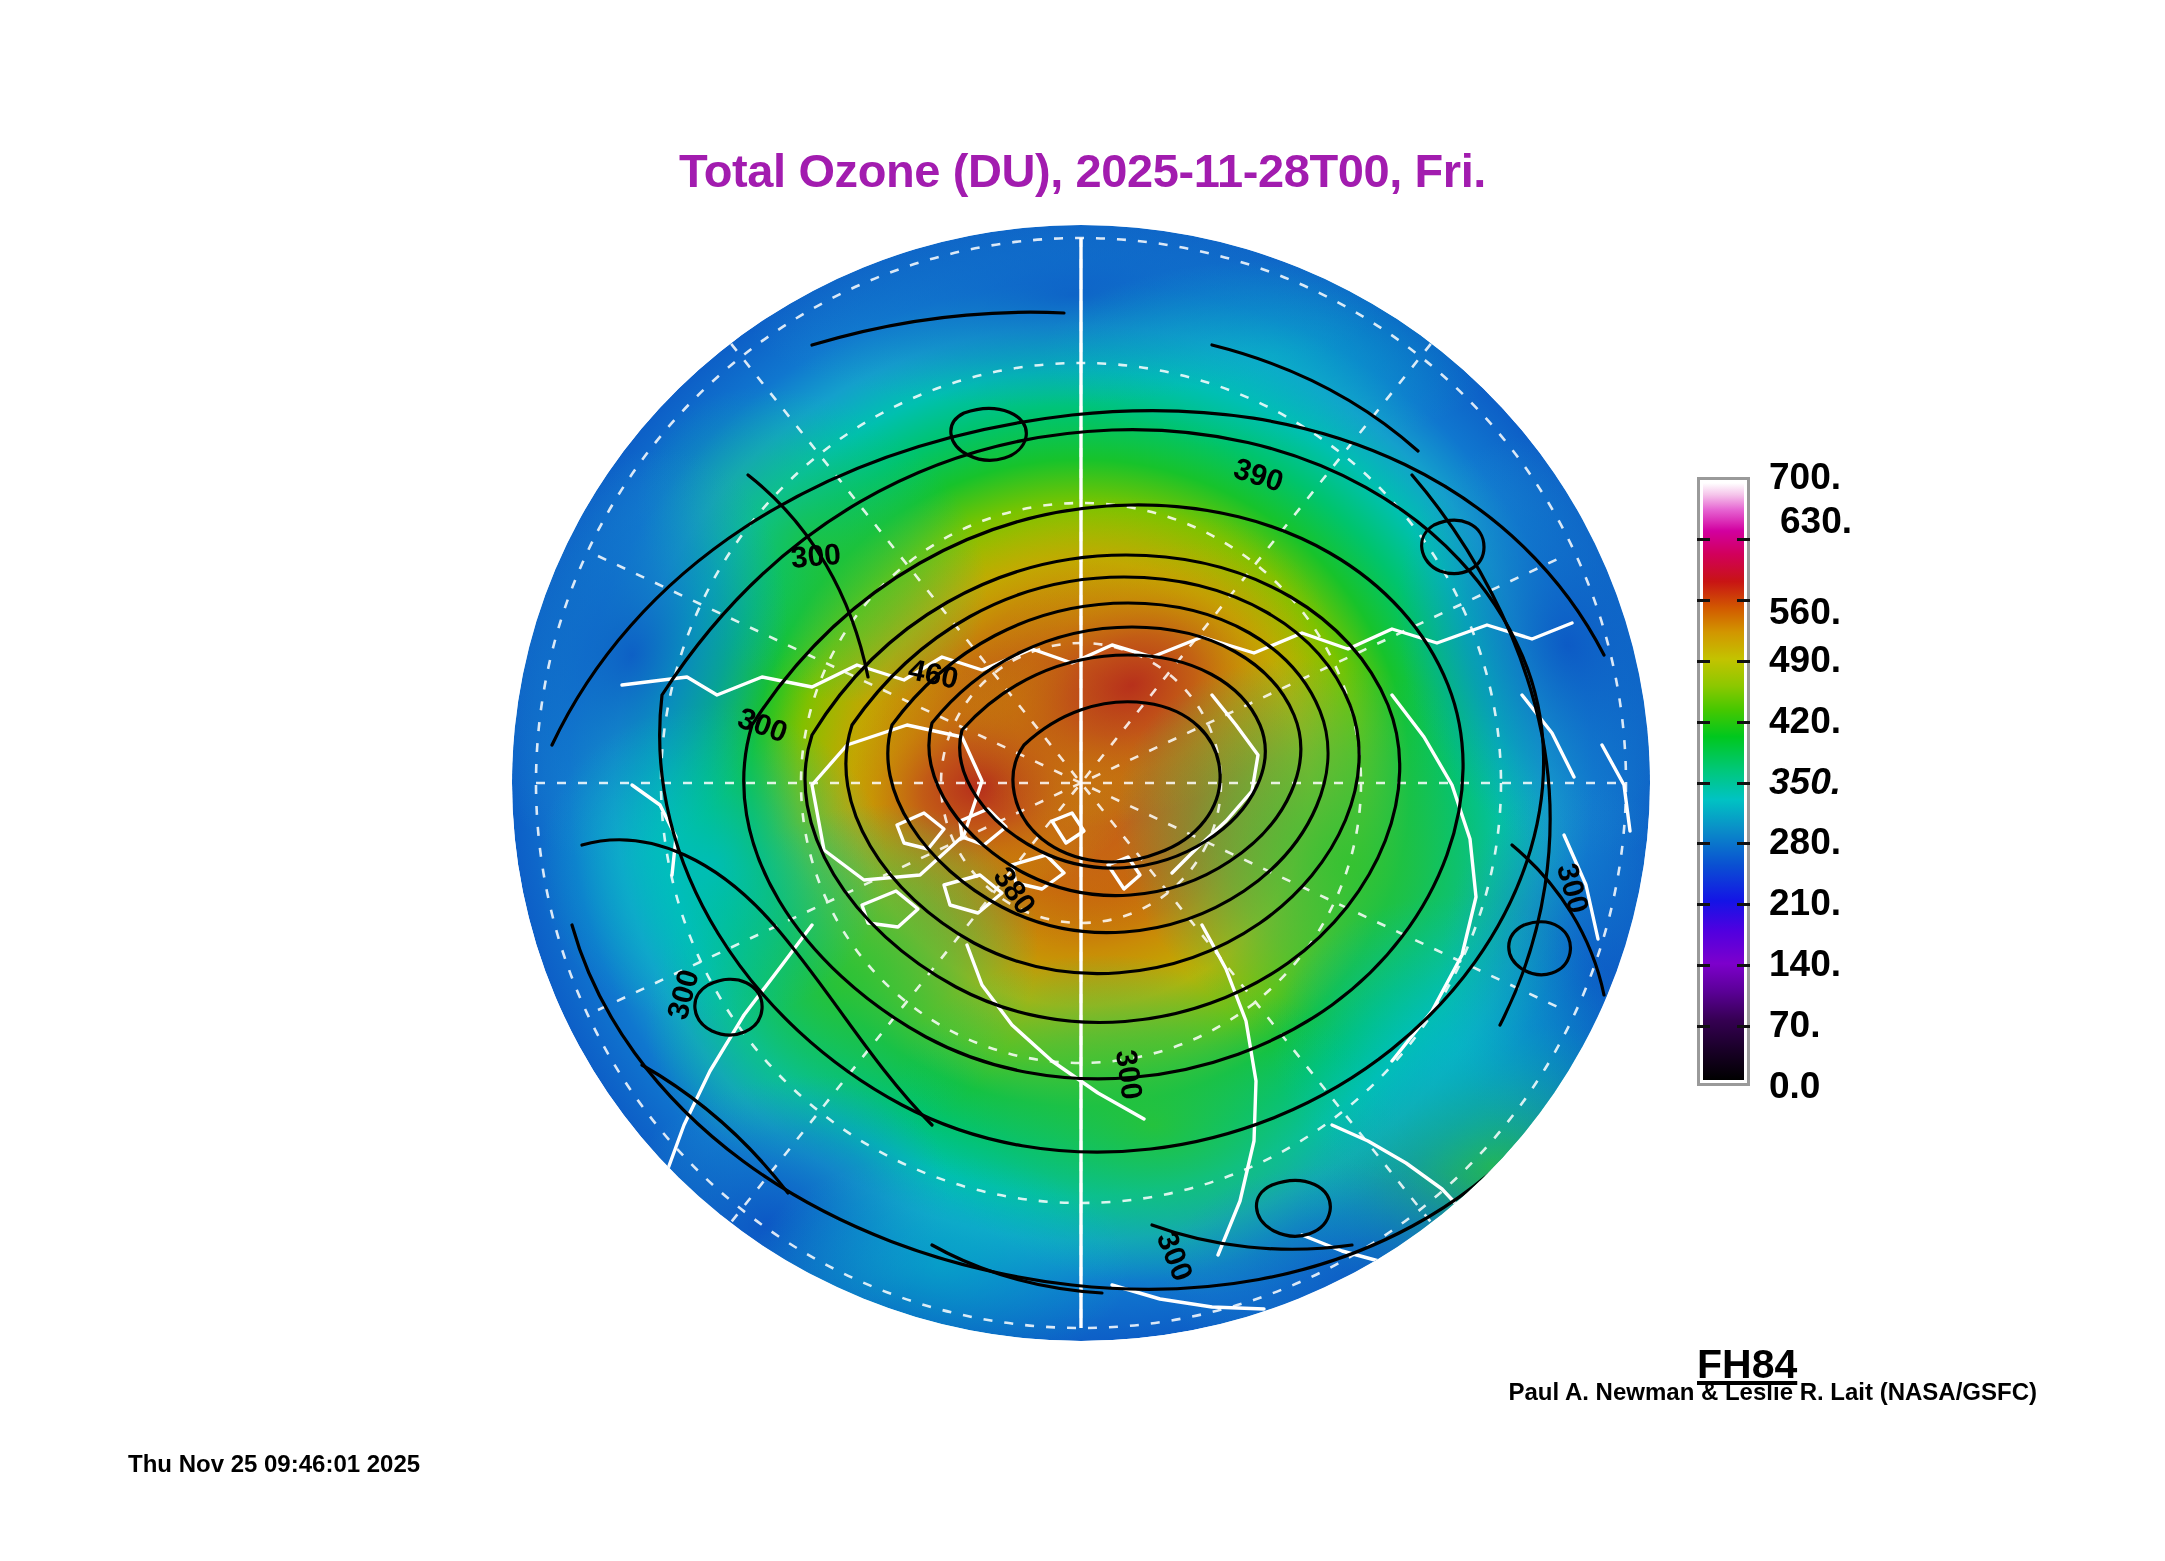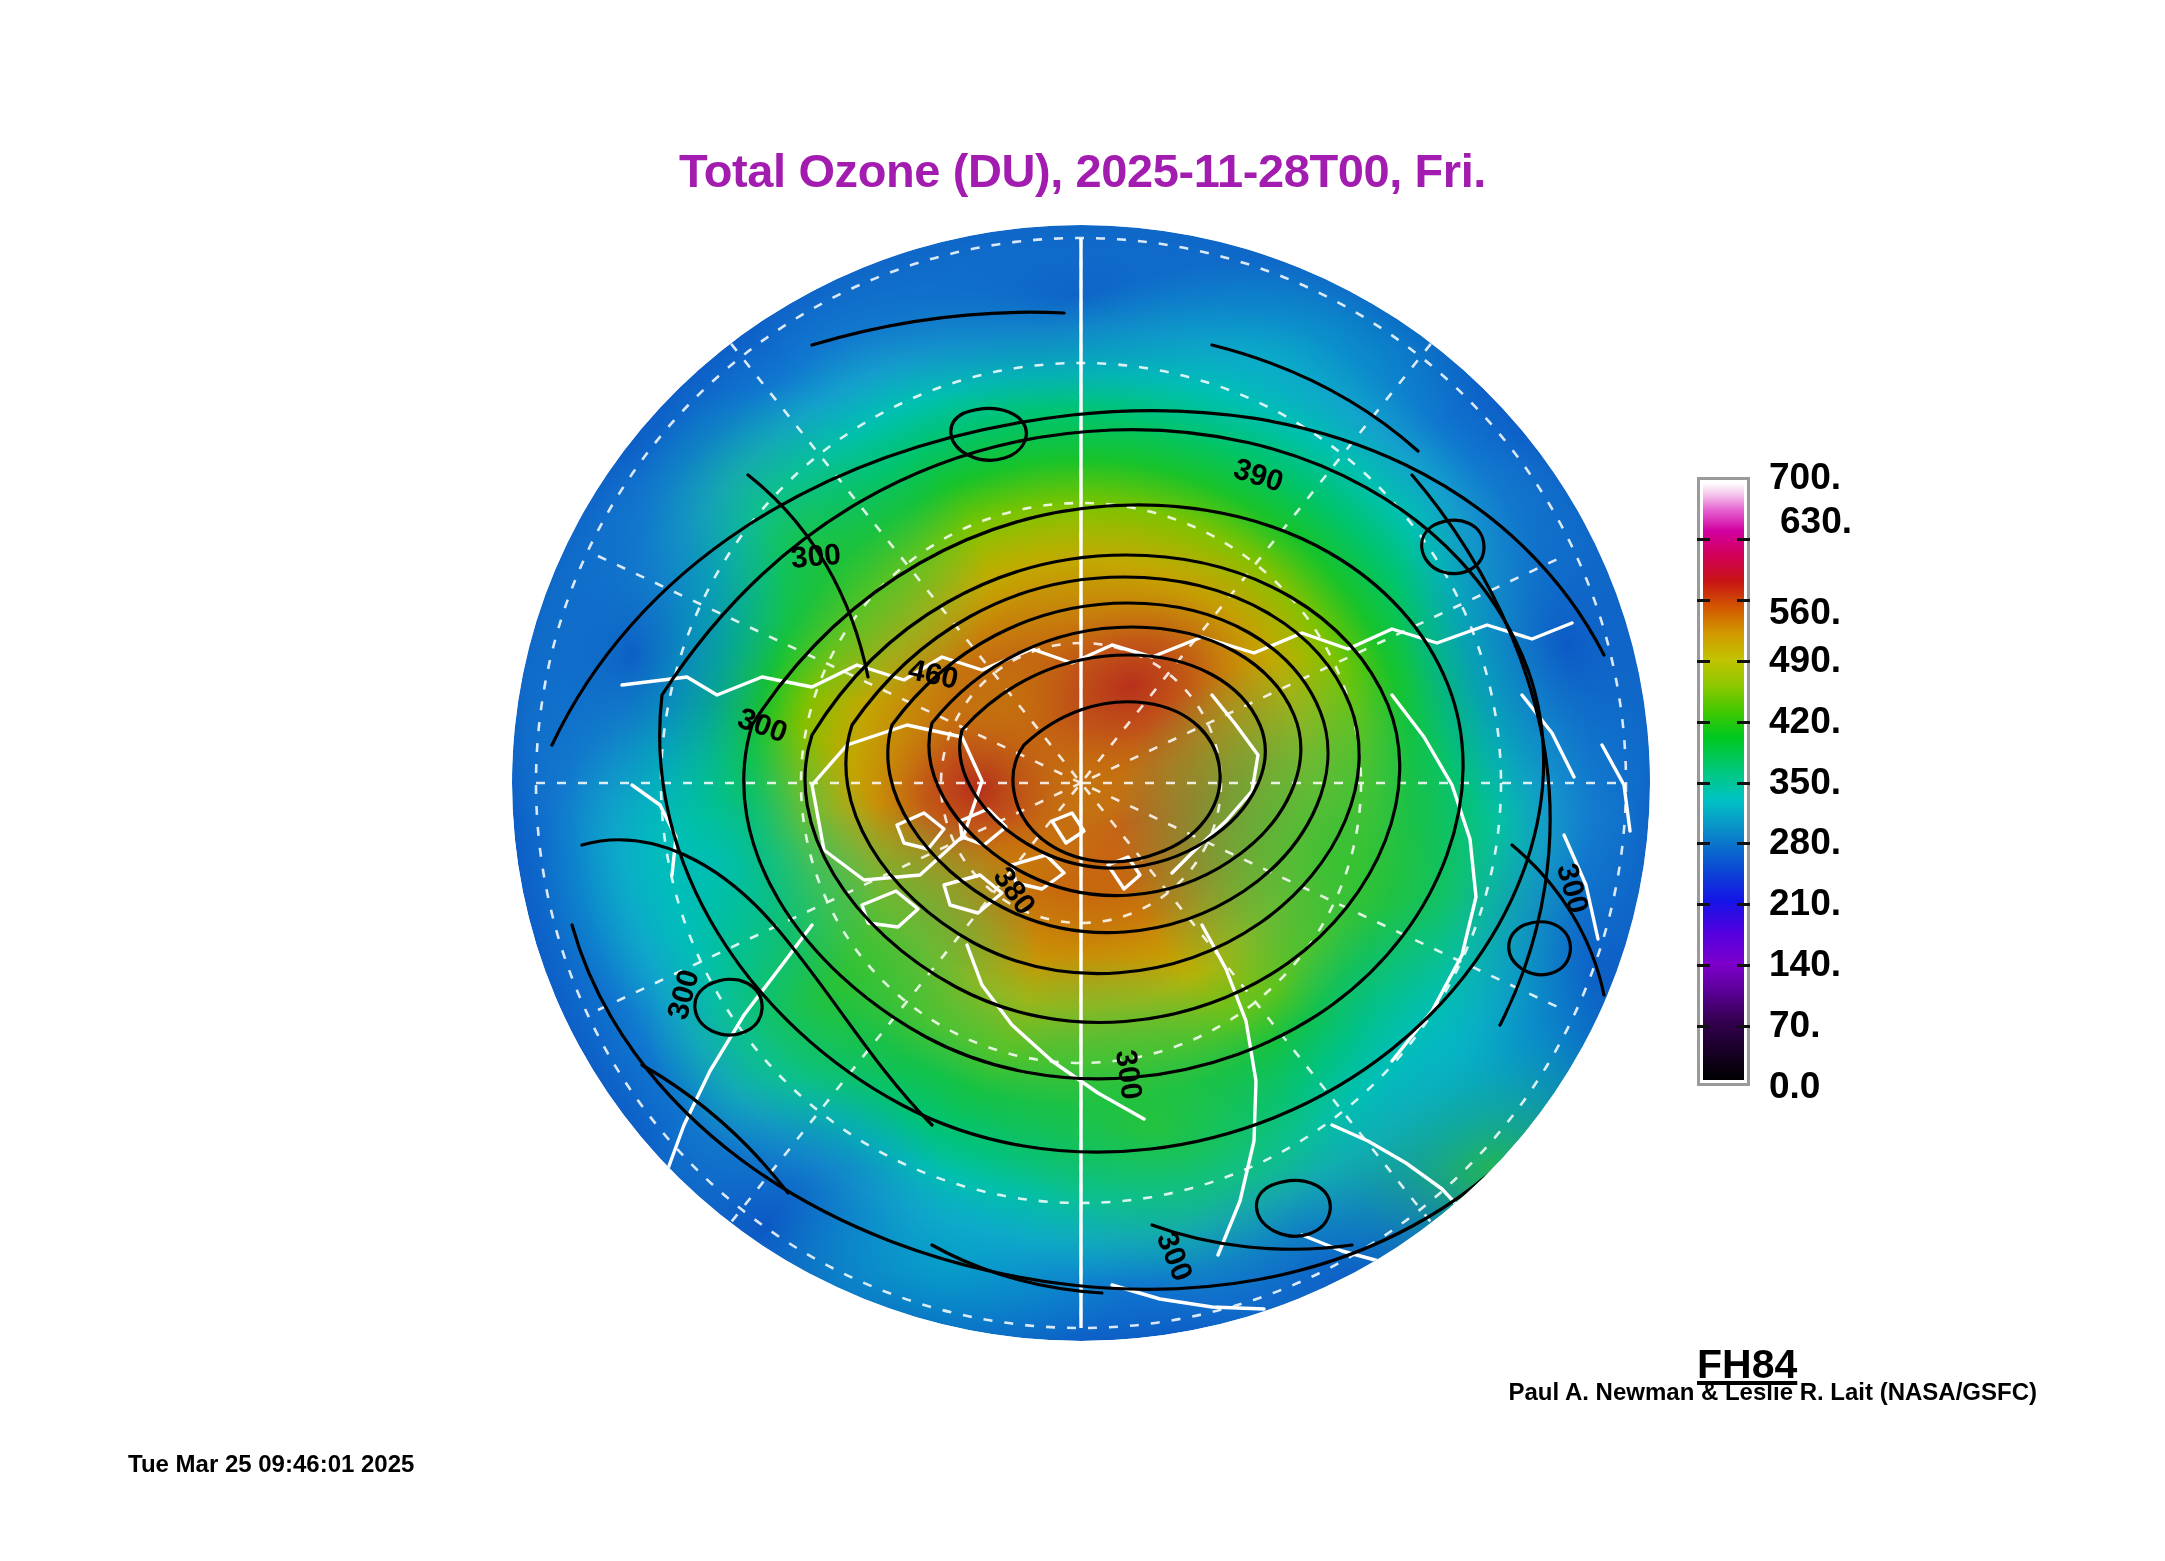--- a/index.html
+++ b/index.html
@@ -390,23 +390,23 @@
   <div class="cb-tick left" style="top:487.2px;"></div>
   <div class="cb-tick right" style="top:487.2px;"></div>
   <div class="cb-tick left" style="top:548.1px;"></div>
   <div class="cb-tick right" style="top:548.1px;"></div>
 
   <div class="cb-label" style="top:0px;">700.</div>
   <div class="cb-label" style="top:44px;margin-left:11px;">630.</div>
   <div class="cb-label" style="top:135px;">560.</div>
   <div class="cb-label" style="top:182.7px;">490.</div>
   <div class="cb-label" style="top:243.6px;">420.</div>
-  <div class="cb-label" style="top:304.5px;">350.</div>
+  <div class="cb-label" style="top:304.5px;font-style:italic;">350.</div>
   <div class="cb-label" style="top:365.4px;">280.</div>
   <div class="cb-label" style="top:426.3px;">210.</div>
   <div class="cb-label" style="top:487.2px;">140.</div>
   <div class="cb-label" style="top:548.1px;">70.</div>
   <div class="cb-label" style="top:609px;">0.0</div>
 </div>
 
 <div id="fh-label">FH84</div>
-<div id="footer-left">Tue Mar 25 09:46:01 2025</div>
+<div id="footer-left">Thu Nov 25 09:46:01 2025</div>
 <div id="footer-right">Paul A. Newman &amp; Leslie R. Lait (NASA/GSFC)</div>
 
 </body></html>

